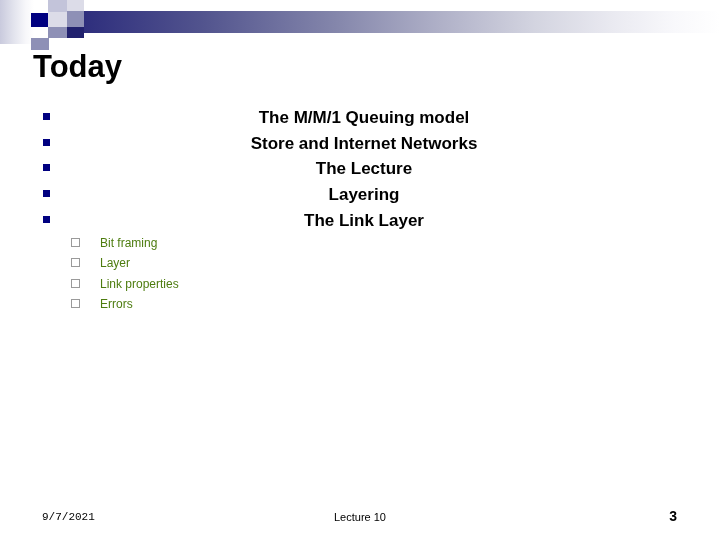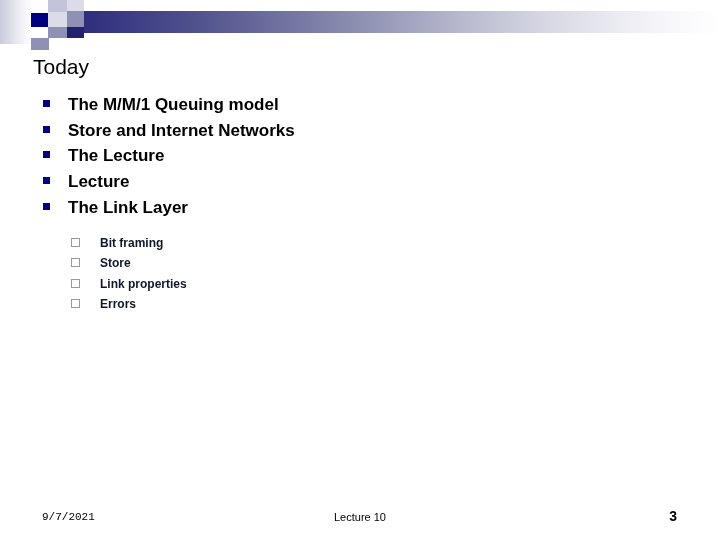--- a/index.html
+++ b/index.html
@@ -65,33 +65,34 @@
   .sq-navy      { background: #21216e; }
   .sq-mid       { background: #8e90b6; }
   .sq-light     { background: #c3c4da; }
   .sq-pale      { background: #dcdce8; }
 
   
   .title {
     position: absolute;
     left: 33px;
     top: 50px;
-    font-size: 21px;
+    font-size: 31px;
     line-height: 34px;
     color: #000000;
-    font-weight: normal;
+    font-weight: bold;
     letter-spacing: 0px;
   }
 
   
   .main-list {
     position: absolute;
     left: 40px;
-    top: 92px;
+    top: 105px;
     width: 620px;
+    text-align: center;
   }
   .main-item {
     position: relative;
     height: 25.7px;
     padding-left: 28px;
   }
   .main-bullet {
     position: absolute;
     left: 3px;
     top: 8px;
@@ -124,22 +125,22 @@
     left: 1px;
     top: 5px;
     width: 7px;
     height: 7px;
     border: 1px solid #9a9a9a;
     background: transparent;
   }
   .sub-text {
     font-size: 12px;
     line-height: 20.3px;
-    font-weight: bold;
-    color: #0f172a;
+    font-weight: normal;
+    color: #4d7c0f;
     white-space: nowrap;
   }
 
   
   .footer {
     position: absolute;
     left: 0;
     top: 509px;
     width: 720px;
     height: 22px;
@@ -205,36 +206,36 @@
     <div class="main-item">
       <span class="main-bullet"></span>
       <span class="main-text">Store and Internet Networks</span>
     </div>
     <div class="main-item">
       <span class="main-bullet"></span>
       <span class="main-text">The Lecture</span>
     </div>
     <div class="main-item">
       <span class="main-bullet"></span>
-      <span class="main-text">Lecture</span>
+      <span class="main-text">Layering</span>
     </div>
     <div class="main-item">
       <span class="main-bullet"></span>
       <span class="main-text">The Link Layer</span>
     </div>
   </div>
 
   <div class="sub-list">
     <div class="sub-item">
       <span class="sub-bullet"></span>
       <span class="sub-text">Bit framing</span>
     </div>
     <div class="sub-item">
       <span class="sub-bullet"></span>
-      <span class="sub-text">Store</span>
+      <span class="sub-text">Layer</span>
     </div>
     <div class="sub-item">
       <span class="sub-bullet"></span>
       <span class="sub-text">Link properties</span>
     </div>
     <div class="sub-item">
       <span class="sub-bullet"></span>
       <span class="sub-text">Errors</span>
     </div>
   </div>

